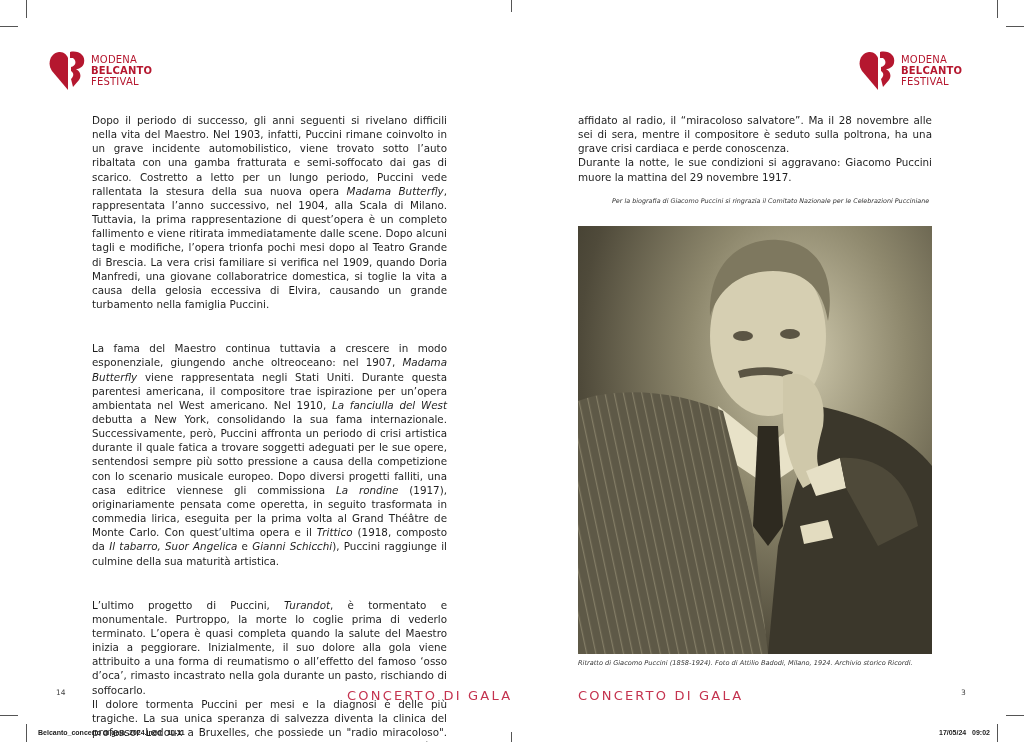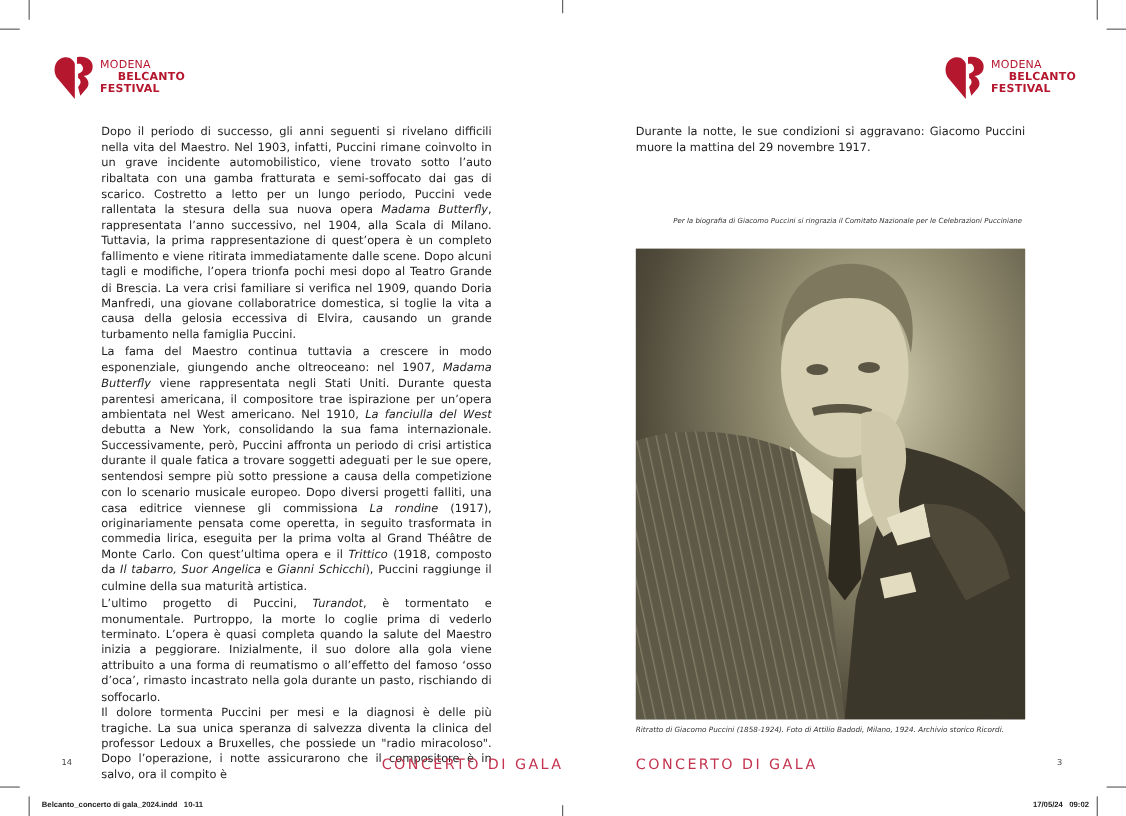--- a/index.html
+++ b/index.html
@@ -5,28 +5,28 @@
   html, body { margin:0; padding:0; }
   body {
     width:1024px; height:742px; position:relative; overflow:hidden;
     background:#ffffff; font-family:"DejaVu Sans", sans-serif; color:#222;
   }
   .crop { position:absolute; background:#555; }
   .logo { position:absolute; display:flex; align-items:center; }
   .logo svg { display:block; }
   .logo-text { margin-left:4px; line-height:11px; font-size:10px; letter-spacing:0.2px; color:#b5172f; }
   .logo-text .l1 { font-weight:normal; }
-  .logo-text .l2 { font-weight:bold;margin-left:16px; }
-  .logo-text .l3 { font-weight:bold; }
+  .logo-text .l2 { font-weight:bold; }
+  .logo-text .l3 { font-weight:normal; }
   .col {
     position:absolute; font-size:10.35px; line-height:14.15px; color:#1e1e1e;
     text-align:justify;
   }
   .col p { margin:0; }
-  .col p.gap { margin-top:2px; }
+  .col p.gap { margin-top:30px; }
   .col em { font-style:italic; }
   .credit { position:absolute; font-size:6.4px; font-style:italic; color:#333; }
   .photo {
     position:absolute; left:578px; top:226px; width:354px; height:428px;
     background: radial-gradient(ellipse at 62% 30%, #cfc9ad 0%, #8e886d 35%, #4f4a3a 70%, #2f2c22 100%);
     overflow:hidden;
   }
   .caption { position:absolute; font-size:6.6px; font-style:italic; color:#333; }
   .footer-label { position:absolute; font-size:13px; letter-spacing:2.2px; color:#c4334f; }
   .pagenum { position:absolute; font-size:7.5px; color:#444; }
@@ -71,20 +71,21 @@
 </div>
 
 <div class="col" style="left:92px;top:113px;width:355px;">
     <p><span>Dopo il periodo di successo, gli anni seguenti si rivelano difficili nella vita del Maestro. Nel 1903, infatti, Puccini rimane coinvolto in un grave incidente automobilistico, viene trovato sotto l’auto ribaltata con una gamba fratturata e semi-soffocato dai gas di scarico. Costretto a letto per un lungo periodo, Puccini vede rallentata la stesura della sua nuova opera </span><em>Madama Butterfly</em><span>, rappresentata l’anno successivo, nel 1904, alla Scala di Milano. Tuttavia, la prima rappresentazione di quest’opera è un completo fallimento e viene ritirata immediatamente dalle scene. Dopo alcuni tagli e modifiche, l’opera trionfa pochi mesi dopo al Teatro Grande di Brescia. La vera crisi familiare si verifica nel 1909, quando Doria Manfredi, una giovane collaboratrice domestica, si toglie la vita a causa della gelosia eccessiva di Elvira, causando un grande turbamento nella famiglia Puccini.</span></p>
     <p class="gap"><span>La fama del Maestro continua tuttavia a crescere in modo esponenziale, giungendo anche oltreoceano: nel 1907, </span><em>Madama Butterfly</em><span> viene rappresentata negli Stati Uniti. Durante questa parentesi americana, il compositore trae ispirazione per un’opera ambientata nel West americano. Nel 1910, </span><em>La fanciulla del West</em><span> debutta a New York, consolidando la sua fama internazionale. Successivamente, però, Puccini affronta un periodo di crisi artistica durante il quale fatica a trovare soggetti adeguati per le sue opere, sentendosi sempre più sotto pressione a causa della competizione con lo scenario musicale europeo. Dopo diversi progetti falliti, una casa editrice viennese gli commissiona </span><em>La rondine</em><span> (1917), originariamente pensata come operetta, in seguito trasformata in commedia lirica, eseguita per la prima volta al Grand Théâtre de Monte Carlo. Con quest’ultima opera e il </span><em>Trittico</em><span> (1918, composto da </span><em>Il tabarro, Suor Angelica</em><span> e </span><em>Gianni Schicchi</em><span>), Puccini raggiunge il culmine della sua maturità artistica.</span></p>
     <p class="gap"><span>L’ultimo progetto di Puccini, </span><em>Turandot</em><span>, è tormentato e monumentale. Purtroppo, la morte lo coglie prima di vederlo terminato. L’opera è quasi completa quando la salute del Maestro inizia a peggiorare. Inizialmente, il suo dolore alla gola viene attribuito a una forma di reumatismo o all’effetto del famoso ‘osso d’oca’, rimasto incastrato nella gola durante un pasto, rischiando di soffocarlo.</span></p>
     <p><span>Il dolore tormenta Puccini per mesi e la diagnosi è delle più tragiche. La sua unica speranza di salvezza diventa la clinica del professor Ledoux a Bruxelles, che possiede un "radio miracoloso". Dopo l’operazione, i notte assicurarono che il compositore è in salvo, ora il compito è</span></p>
   </div>
 
 <div class="col" style="left:578px;top:113px;width:354px;">
+    <p><span>affidato al radio, il “miracoloso salvatore”. Ma il 28 novembre alle sei di sera, mentre il compositore è seduto sulla poltrona, ha una grave crisi cardiaca e perde conoscenza.</span></p>
     <p><span>Durante la notte, le sue condizioni si aggravano: Giacomo Puccini muore la mattina del 29 novembre 1917.</span></p>
   </div>
 
 <div class="credit" style="left:612px;top:197px;width:360px;">Per la biografia di Giacomo Puccini si ringrazia il Comitato Nazionale per le Celebrazioni Pucciniane</div>
 
 <div class="photo">
   <svg width="354" height="428" viewBox="0 0 354 428">
     <defs>
       <pattern id="stripes" width="9" height="9" patternUnits="userSpaceOnUse" patternTransform="rotate(-12)">
         <rect width="9" height="9" fill="#5e5947"></rect>

